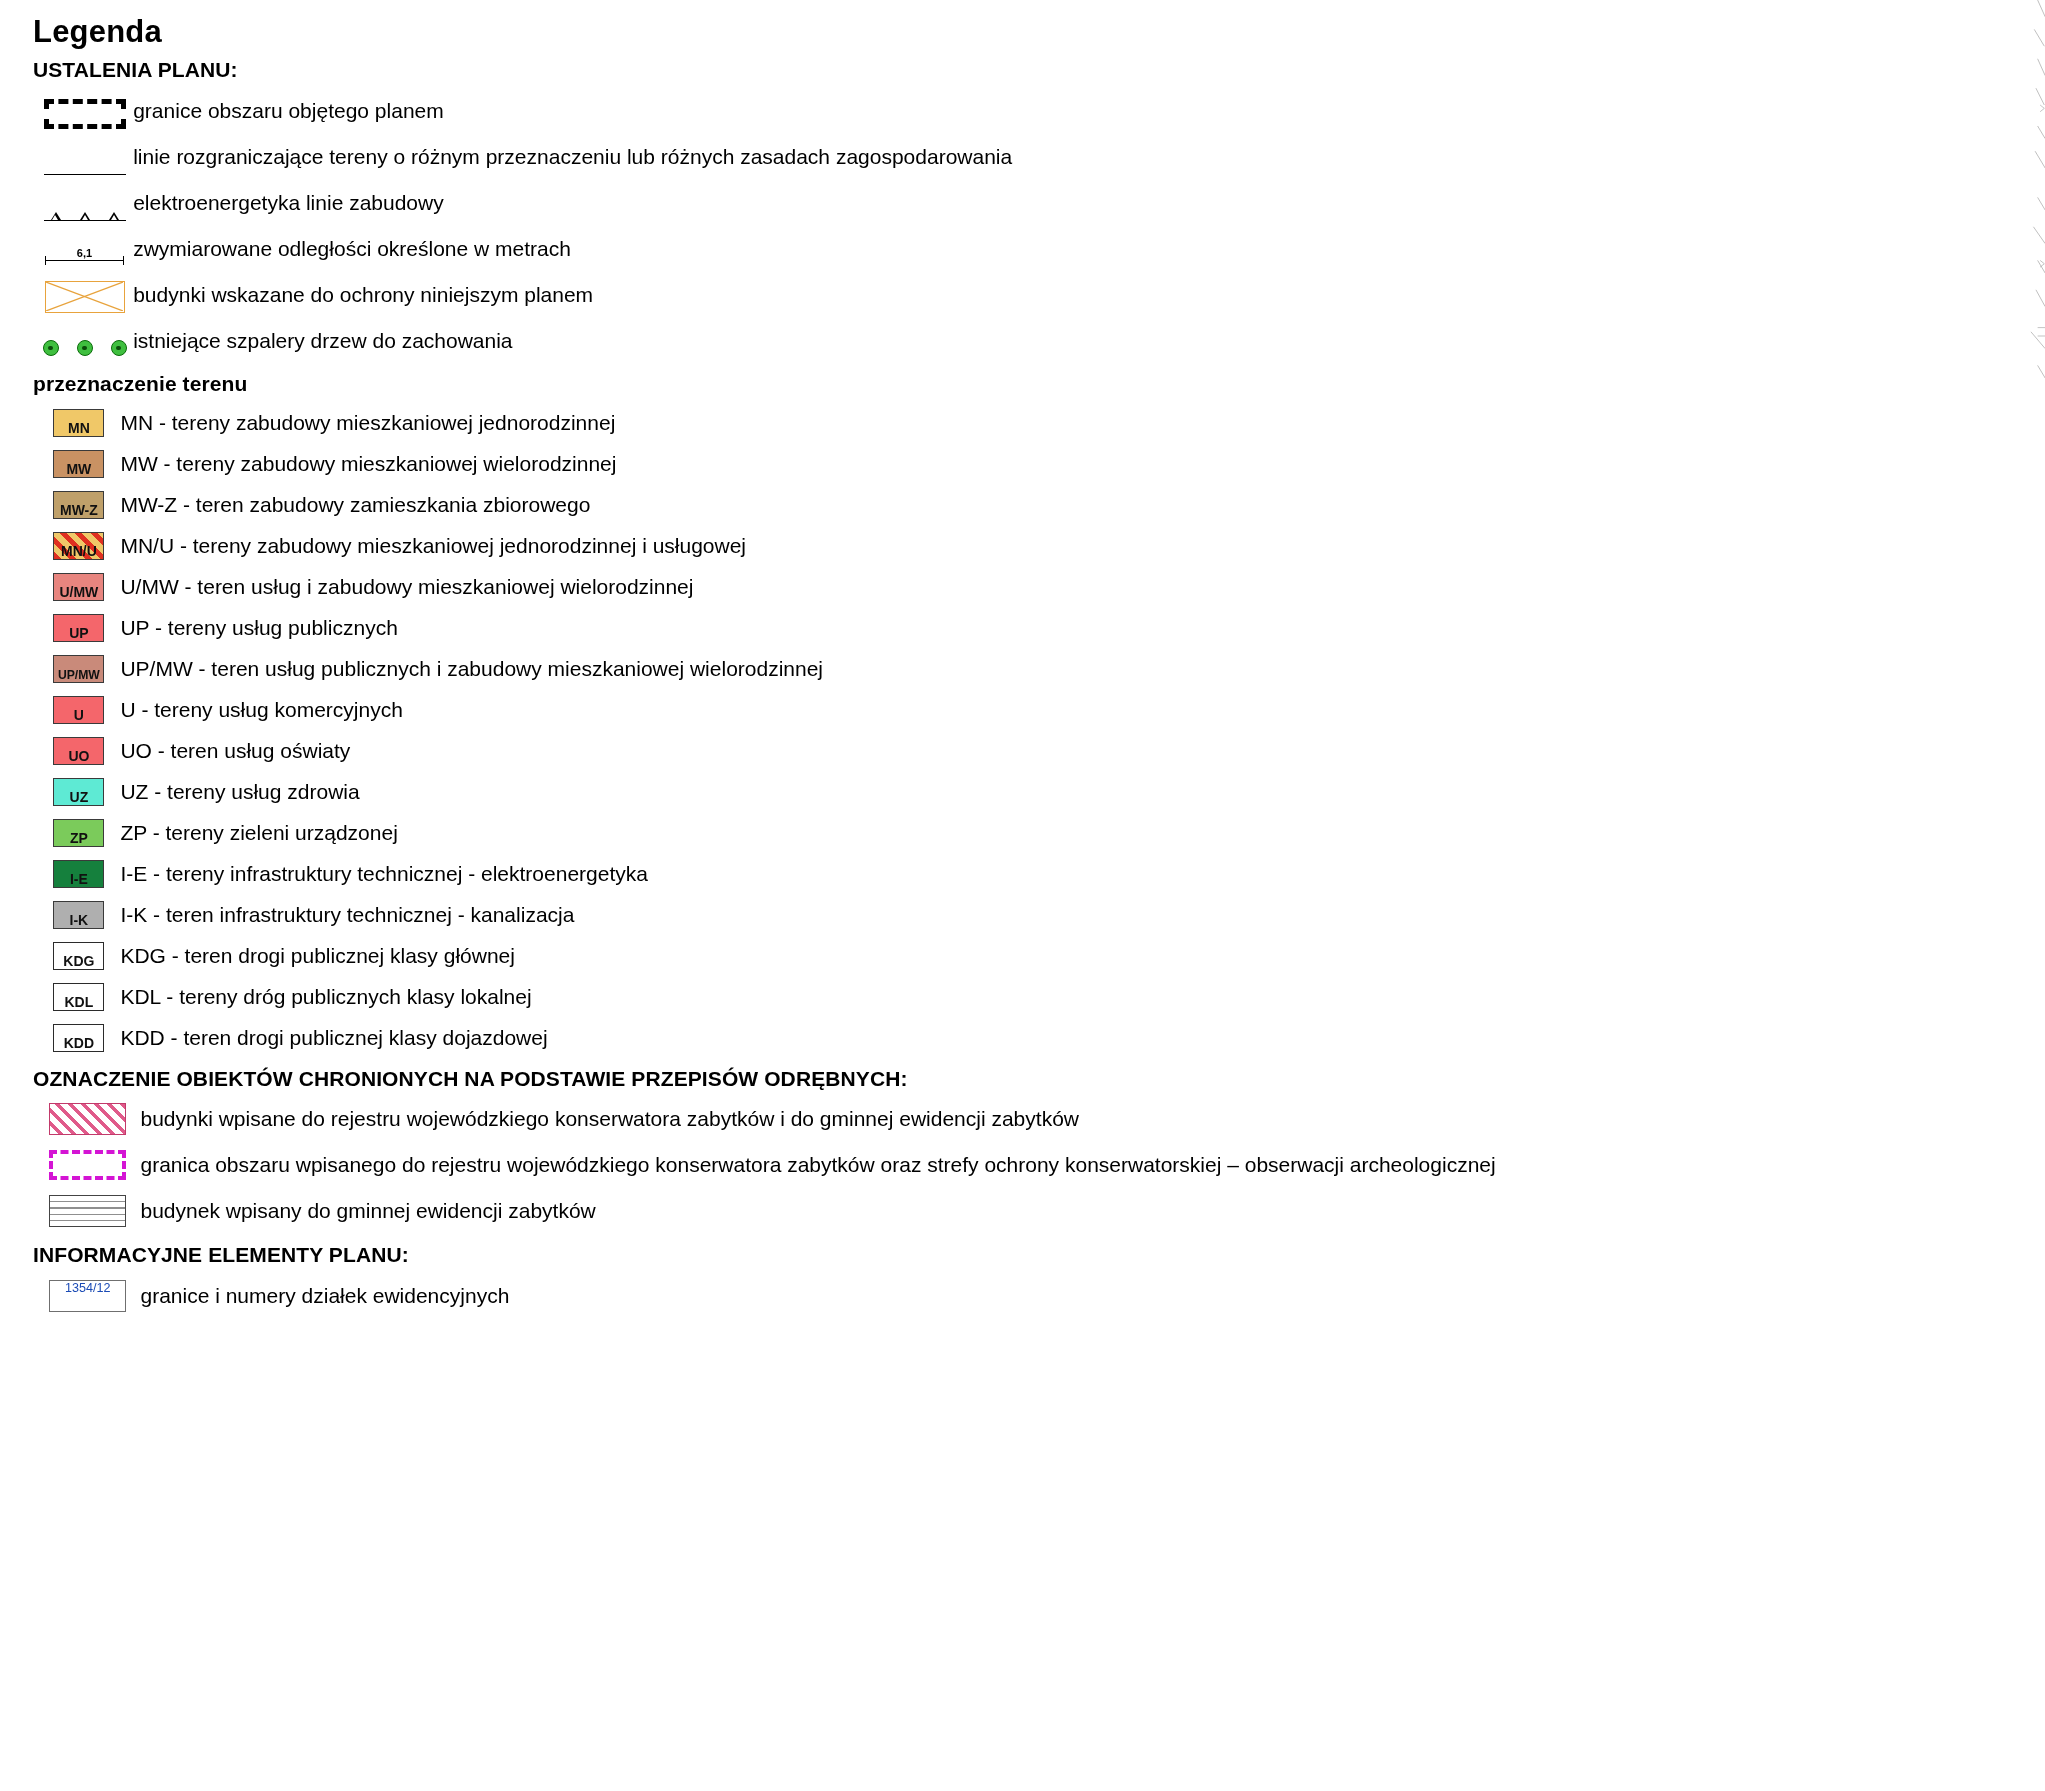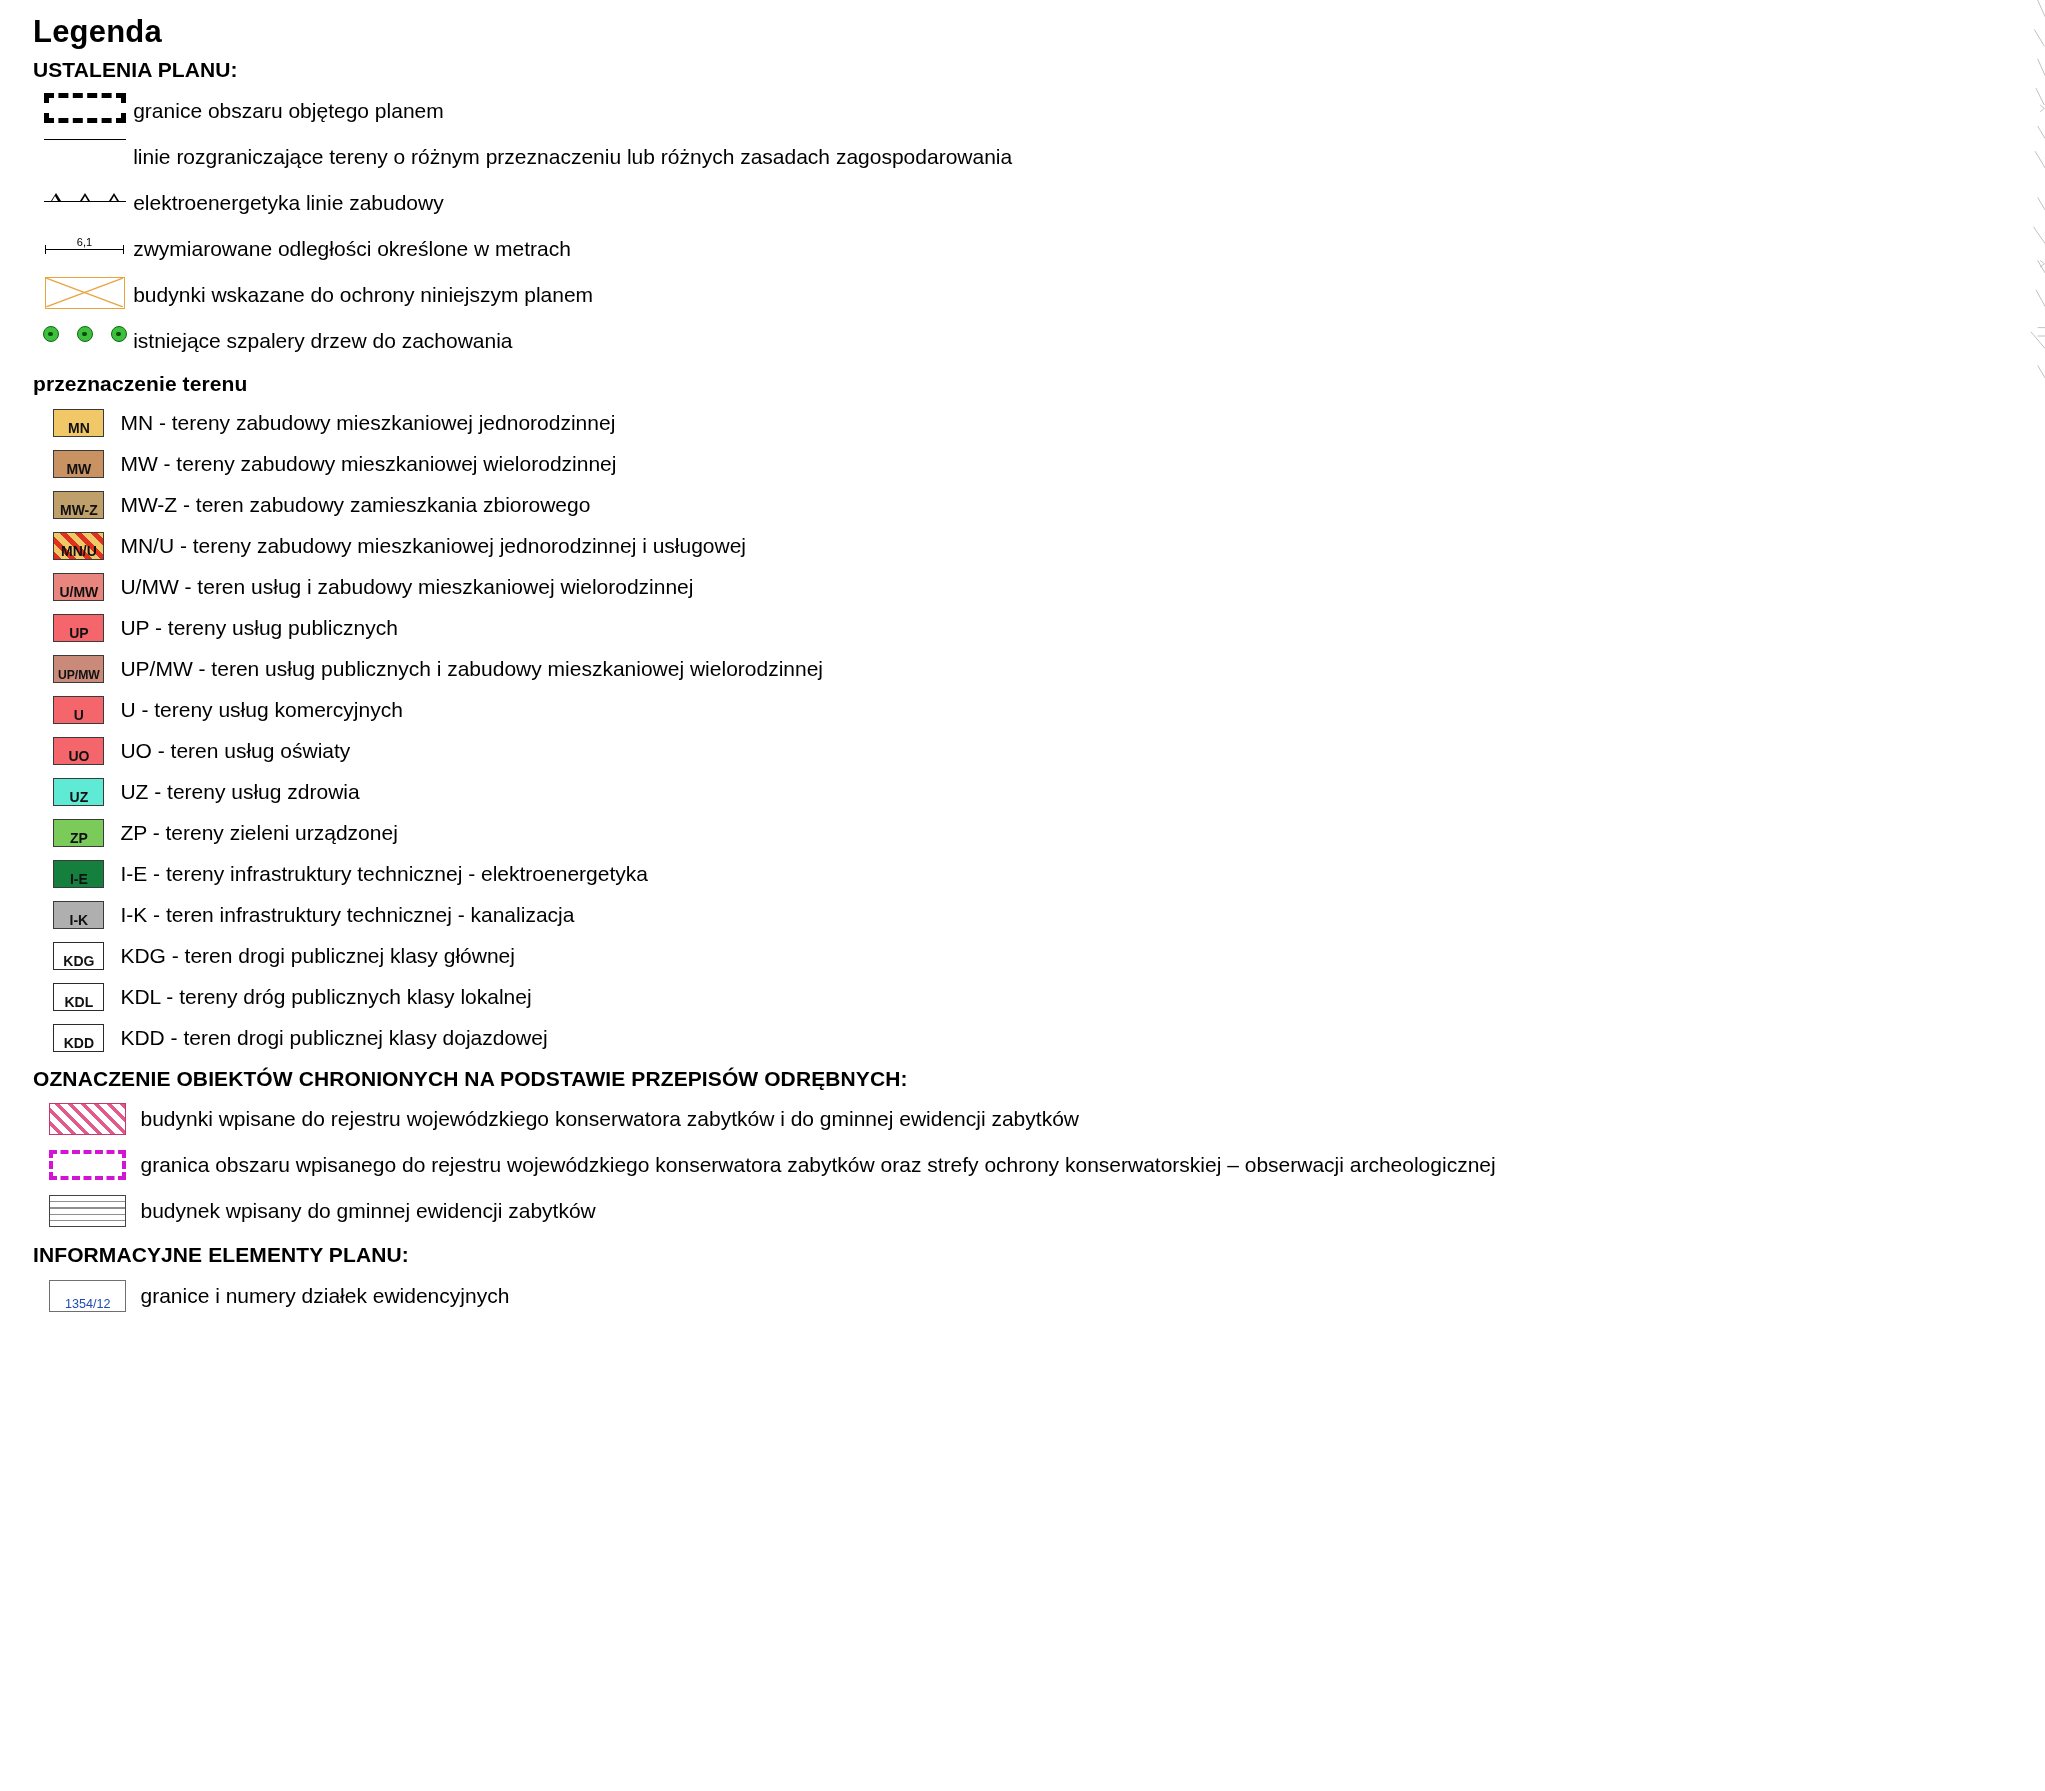--- a/index.html
+++ b/index.html
@@ -53,24 +53,25 @@
     align-items: center;
     min-height: 46px;
     padding-left: 17px;
   }
 
   .swatch {
     width: 89px;
     min-width: 89px;
     height: 36px;
     display: flex;
-    align-items: flex-start;
+    align-items: flex-end;
     justify-content: center;
     box-sizing: border-box;
     margin-right: 4.2px;
+    font-weight: bold;
   }
 
   .label {
     font-size: 21px;
     line-height: 1.15;
     white-space: nowrap;
   }
 
   
   .sw-dashed-border {
@@ -271,21 +272,21 @@
   .sw-parcel {
     width: 77px;
     min-width: 77px;
     height: 32px;
     border: 1.3px solid #6f6f6f;
     box-sizing: border-box;
     margin-left: 9.2px;
     margin-right: 14.3px;
     background: #ffffff;
     display: flex;
-    align-items: flex-end;
+    align-items: flex-start;
     justify-content: center;
     font-size: 12.6px;
     color: #1b4bb5;
   }
 
   .row.compact { min-height: 41px; }
 
   
   .map-edge {
     position: absolute;

